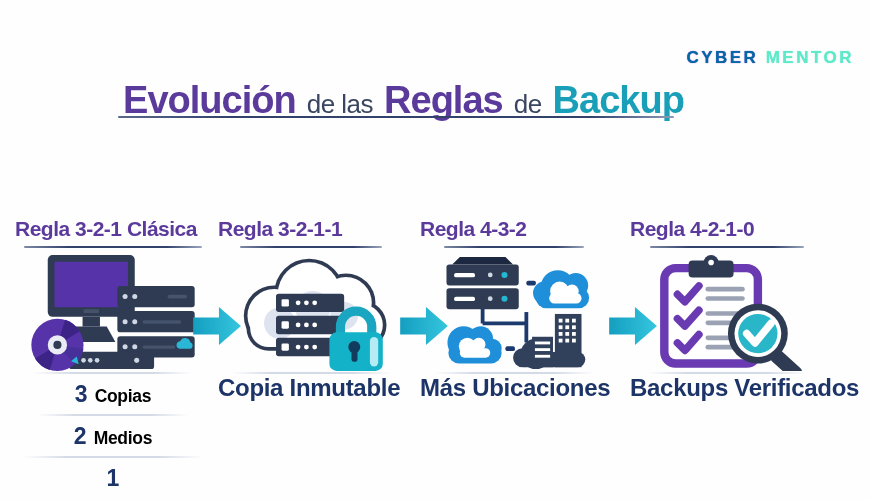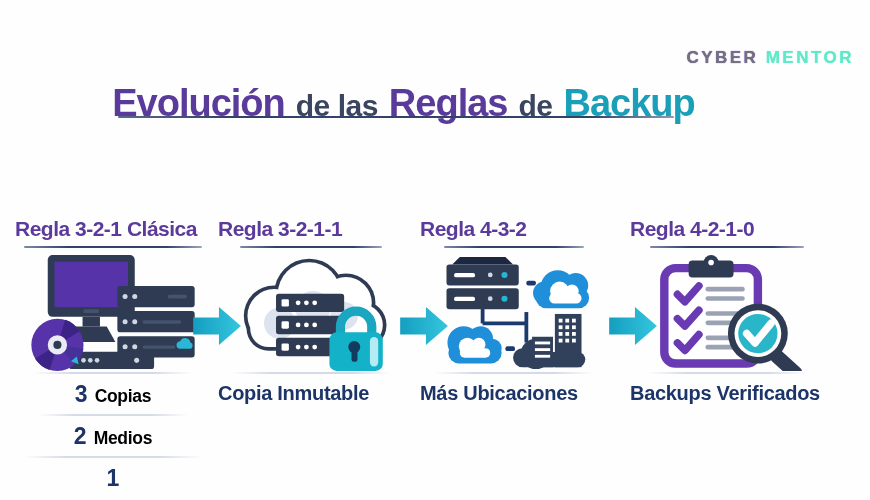--- a/index.html
+++ b/index.html
@@ -17,38 +17,38 @@
   
   .logo {
     position: absolute;
     top: 48px;
     right: 16px;
     font-size: 17px;
     font-weight: 800;
     letter-spacing: 2.5px;
     white-space: nowrap;
   }
-  .logo .brand1 { color: #737373; text-shadow: 0 0 1px #5627e3; }
+  .logo .brand1 { color: #0369a1; text-shadow: 0 0 1px #5627e3; }
   .logo .brand2 { color: #5fe9c8; text-shadow: 0 0 1px #5fe9c8; }
 
   
   .title-wrap {
     position: absolute;
     left: 0;
     top: 50px;
     width: 792px;
     display: flex;
     justify-content: center;
     align-items: baseline;
     gap: 11px;
     white-space: nowrap;
     padding-left: 15px;
   }
   .title-big   { font-size: 38px; font-weight: 700; letter-spacing: -1px; }
-  .title-small { font-size: 30px; font-weight: 700; letter-spacing: -0.5px; margin-top: 39px; }
+  .title-small { font-size: 26px; font-weight: 400; letter-spacing: -0.5px; margin-top: 39px; }
   .t-purple { color: #5a3a9b; }
   .t-navy   { color: #3a4560; }
   .t-teal   { color: #199fb8; }
 
   .title-underline {
     position: absolute;
     left: 118px;
     top: 116px;
     width: 556px;
     height: 2px;
@@ -95,22 +95,21 @@
   }
 
   .soft-divider {
     height: 2px;
     margin: 0 auto;
     background: linear-gradient(to right, rgba(200,206,220,0), #d4dae6 25%, #d4dae6 75%, rgba(200,206,220,0));
   }
   .d-main { width: 160px; }
 
   .col-caption {
-    margin-top: 8px;
-    font-size: 20px;
+    font-size: 24px;
     font-weight: 700;
     letter-spacing: -0.3px;
     color: #1c3468;
     white-space: nowrap;
   }
 
   
   .rule-item {
     display: flex;
     justify-content: center;

